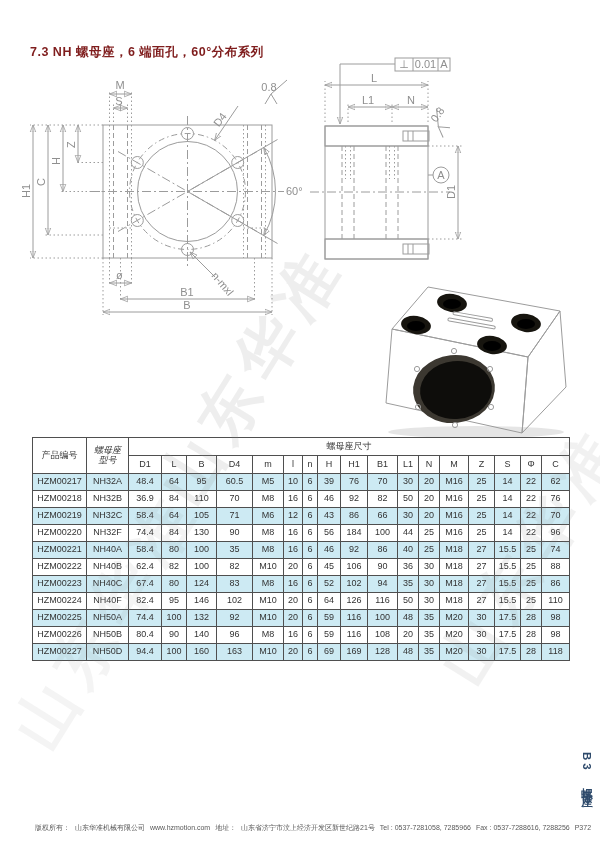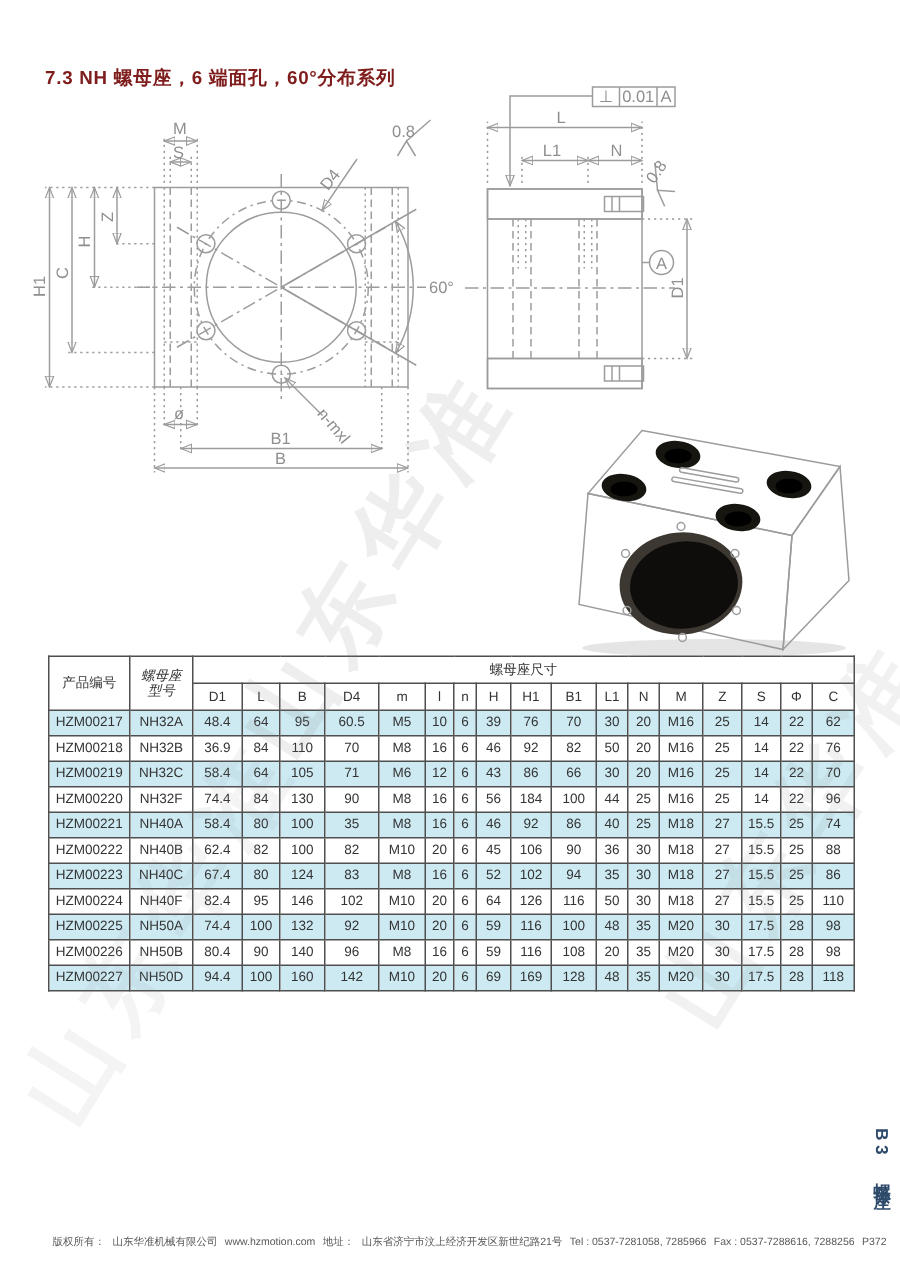--- a/index.html
+++ b/index.html
@@ -513,21 +513,21 @@
           <td>17.5</td>
           <td>28</td>
           <td>98</td>
         </tr>
         <tr class="alt">
           <td>HZM00227</td>
           <td>NH50D</td>
           <td>94.4</td>
           <td>100</td>
           <td>160</td>
-          <td>142</td>
+          <td>163</td>
           <td>M10</td>
           <td>20</td>
           <td>6</td>
           <td>69</td>
           <td>169</td>
           <td>128</td>
           <td>48</td>
           <td>35</td>
           <td>M20</td>
           <td>30</td>

